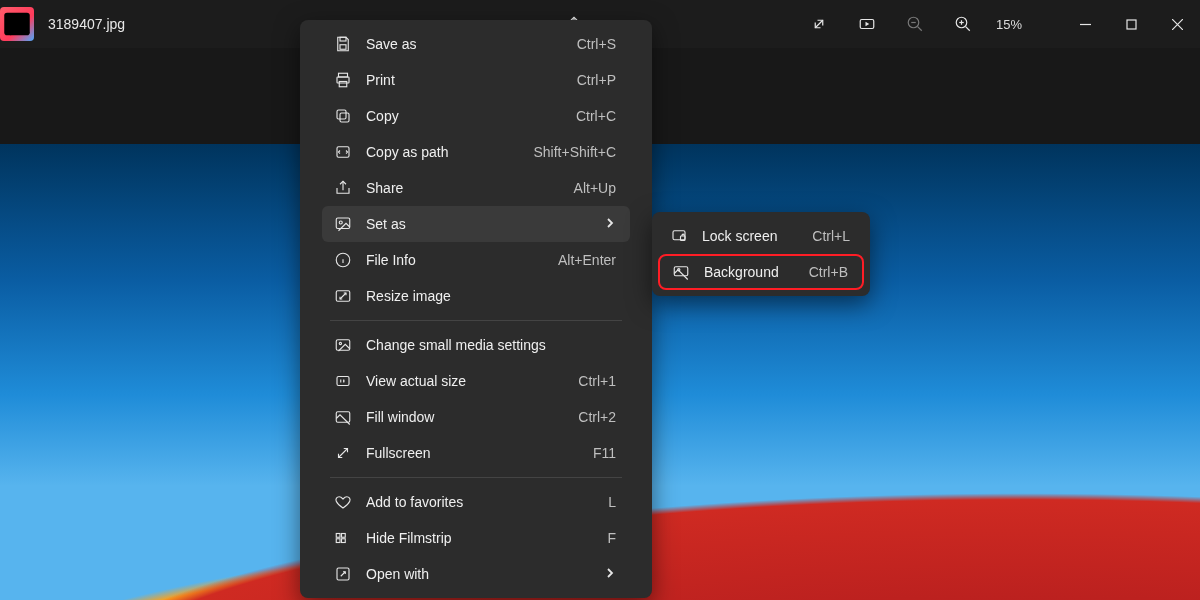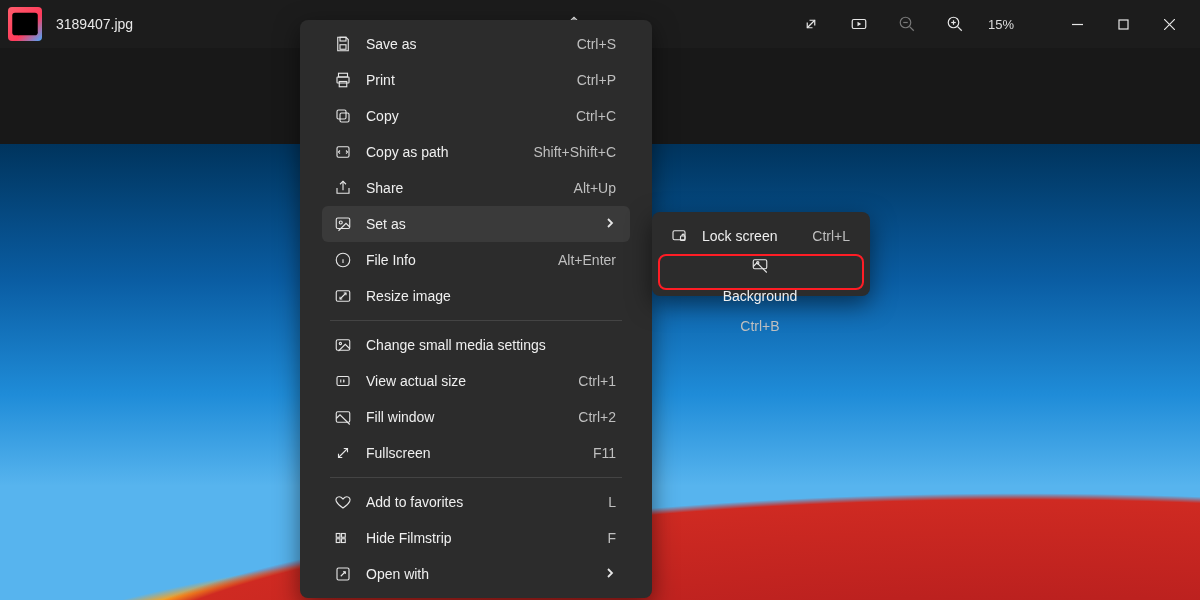--- a/index.html
+++ b/index.html
@@ -10,21 +10,21 @@
     --text: #ffffff;
     --text-dim: #bfbfbf;
     --divider: #444;
     --highlight: #ff1d25;
   }
   *{box-sizing:border-box;font-family:"Segoe UI",Arial,sans-serif;}
   html,body{margin:0;padding:0;width:1200px;height:600px;background:var(--bg);overflow:hidden;color:var(--text);}
   
   .titlebar{
     height:48px;width:100%;background:var(--titlebar);
-    display:flex;align-items:center;padding:0 8px;position:relative;
+    display:flex;align-items:center;padding:0 0;position:relative;
   }
   .file-thumb{
     width:34px;height:34px;border-radius:4px;background:linear-gradient(135deg,#ff5d6c 0%,#ff3b5b 60%,#4aa9ff 100%);
     display:flex;align-items:center;justify-content:center;margin-right:14px;
   }
   .filename{font-size:14px;color:#e8e8e8;}
   .titlebar-center{position:absolute;left:50%;transform:translateX(-50%);display:flex;align-items:center;gap:18px;}
   .icon-btn{display:flex;align-items:center;justify-content:center;width:34px;height:34px;color:#e6e6e6;border-radius:4px;}
   .icon-btn svg{width:18px;height:18px;stroke:#e6e6e6;fill:none;stroke-width:1.6;}
   .more-dots{display:flex;gap:3px;}
@@ -57,21 +57,21 @@
   }
   .menu-item .mi-icon{width:18px;height:18px;flex:0 0 18px;display:flex;align-items:center;justify-content:center;}
   .menu-item .mi-icon svg{width:18px;height:18px;stroke:#e6e6e6;fill:none;stroke-width:1.5;}
   .menu-item .mi-label{flex:1 1 auto;}
   .menu-item .mi-accel{color:var(--text-dim);font-size:14px;}
   .menu-item .mi-chevron svg{width:12px;height:12px;stroke:#e6e6e6;fill:none;stroke-width:1.8;}
   .menu-item.hovered{background:var(--menu-hover);}
   .menu-sep{height:1px;background:var(--divider);margin:6px 10px;}
   .menu.sub{left:652px;top:212px;width:218px;padding:6px 4px;}
   .sub .menu-item{height:36px;}
-  .red-box{border:2px solid var(--highlight);border-radius:8px;margin:0 2px;flex-direction:column;}
+  .red-box{border:2px solid var(--highlight);border-radius:8px;margin:0 2px;}
 </style>
 </head>
 <body>
 
 <div class="titlebar">
   <div class="file-thumb">
     <svg viewBox="0 0 24 24">
         <rect x="3" y="4" width="18" height="16" rx="2"></rect>
         <circle cx="9" cy="10" r="2"></circle>
         <path d="M21 18l-6-6-8 8"></path>

